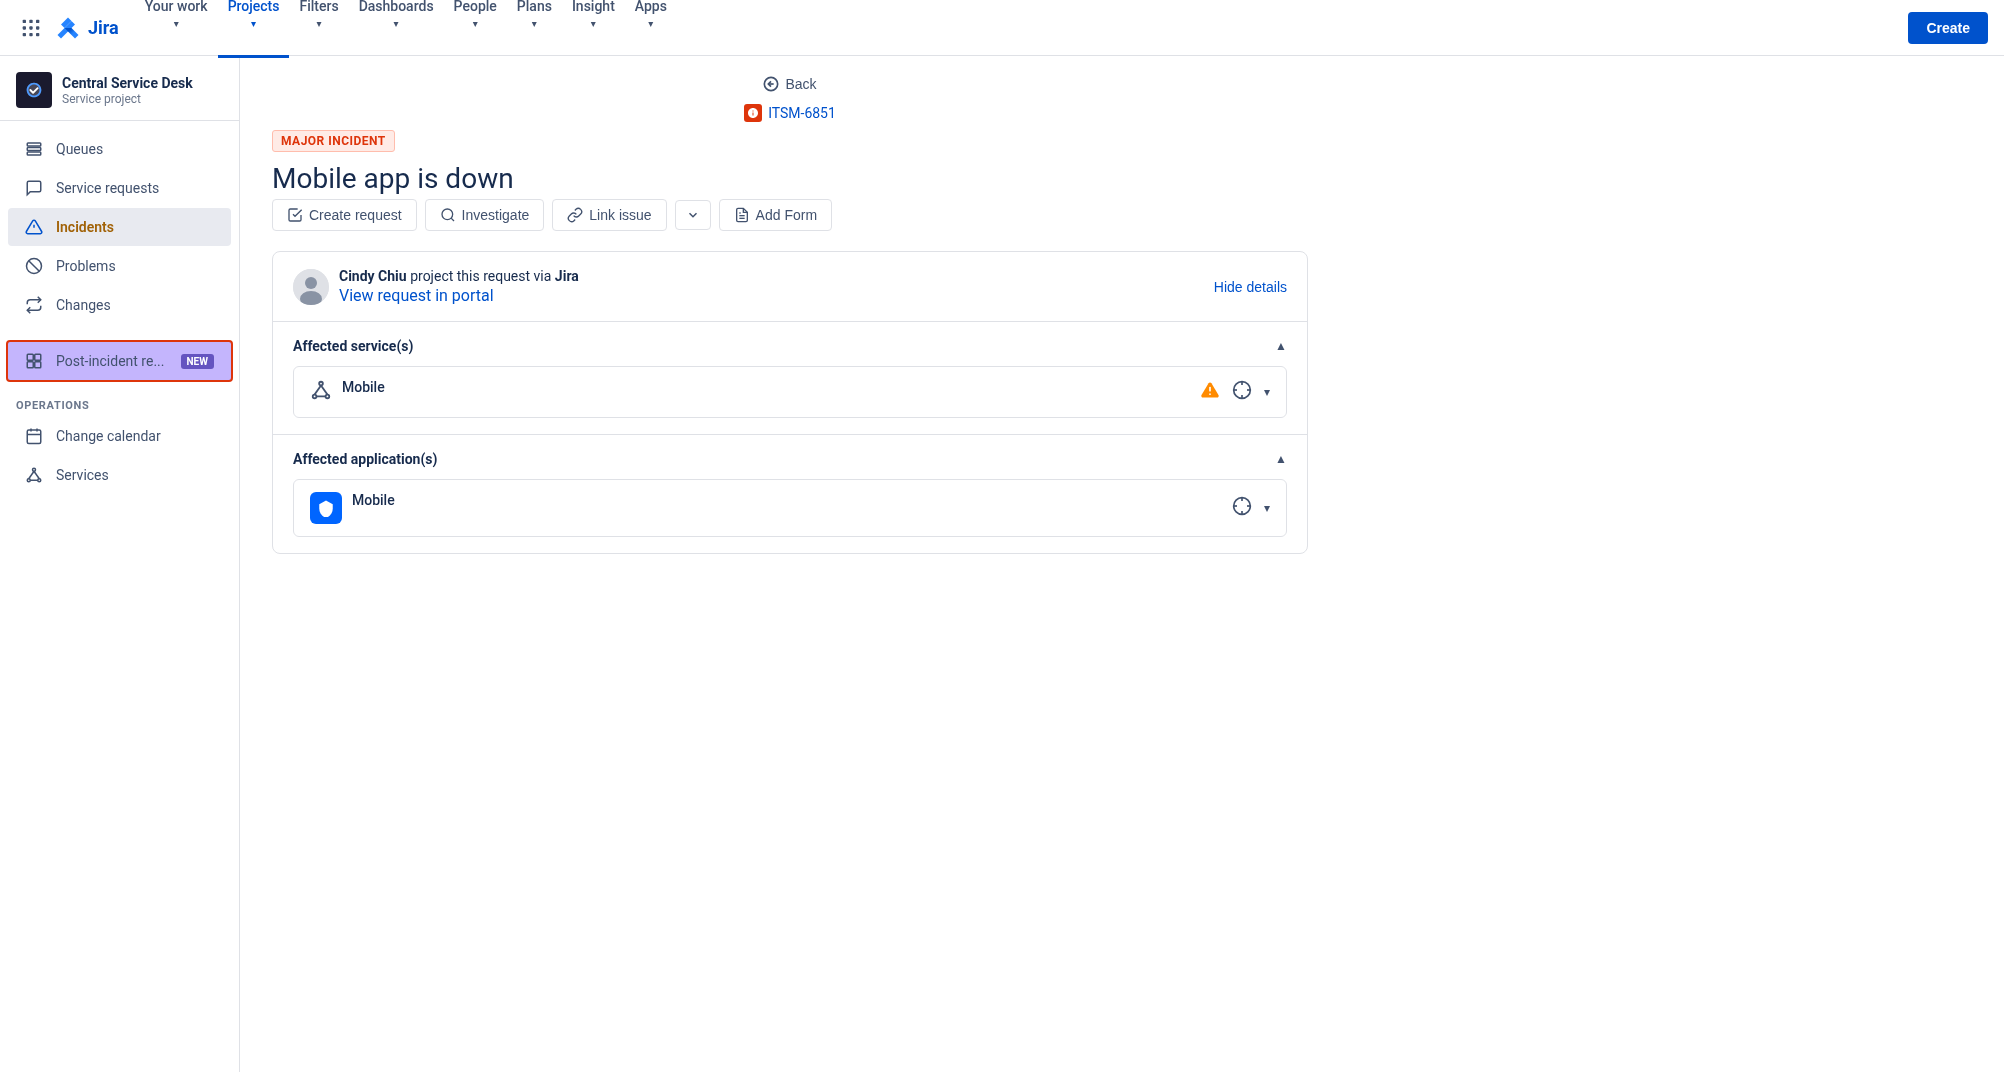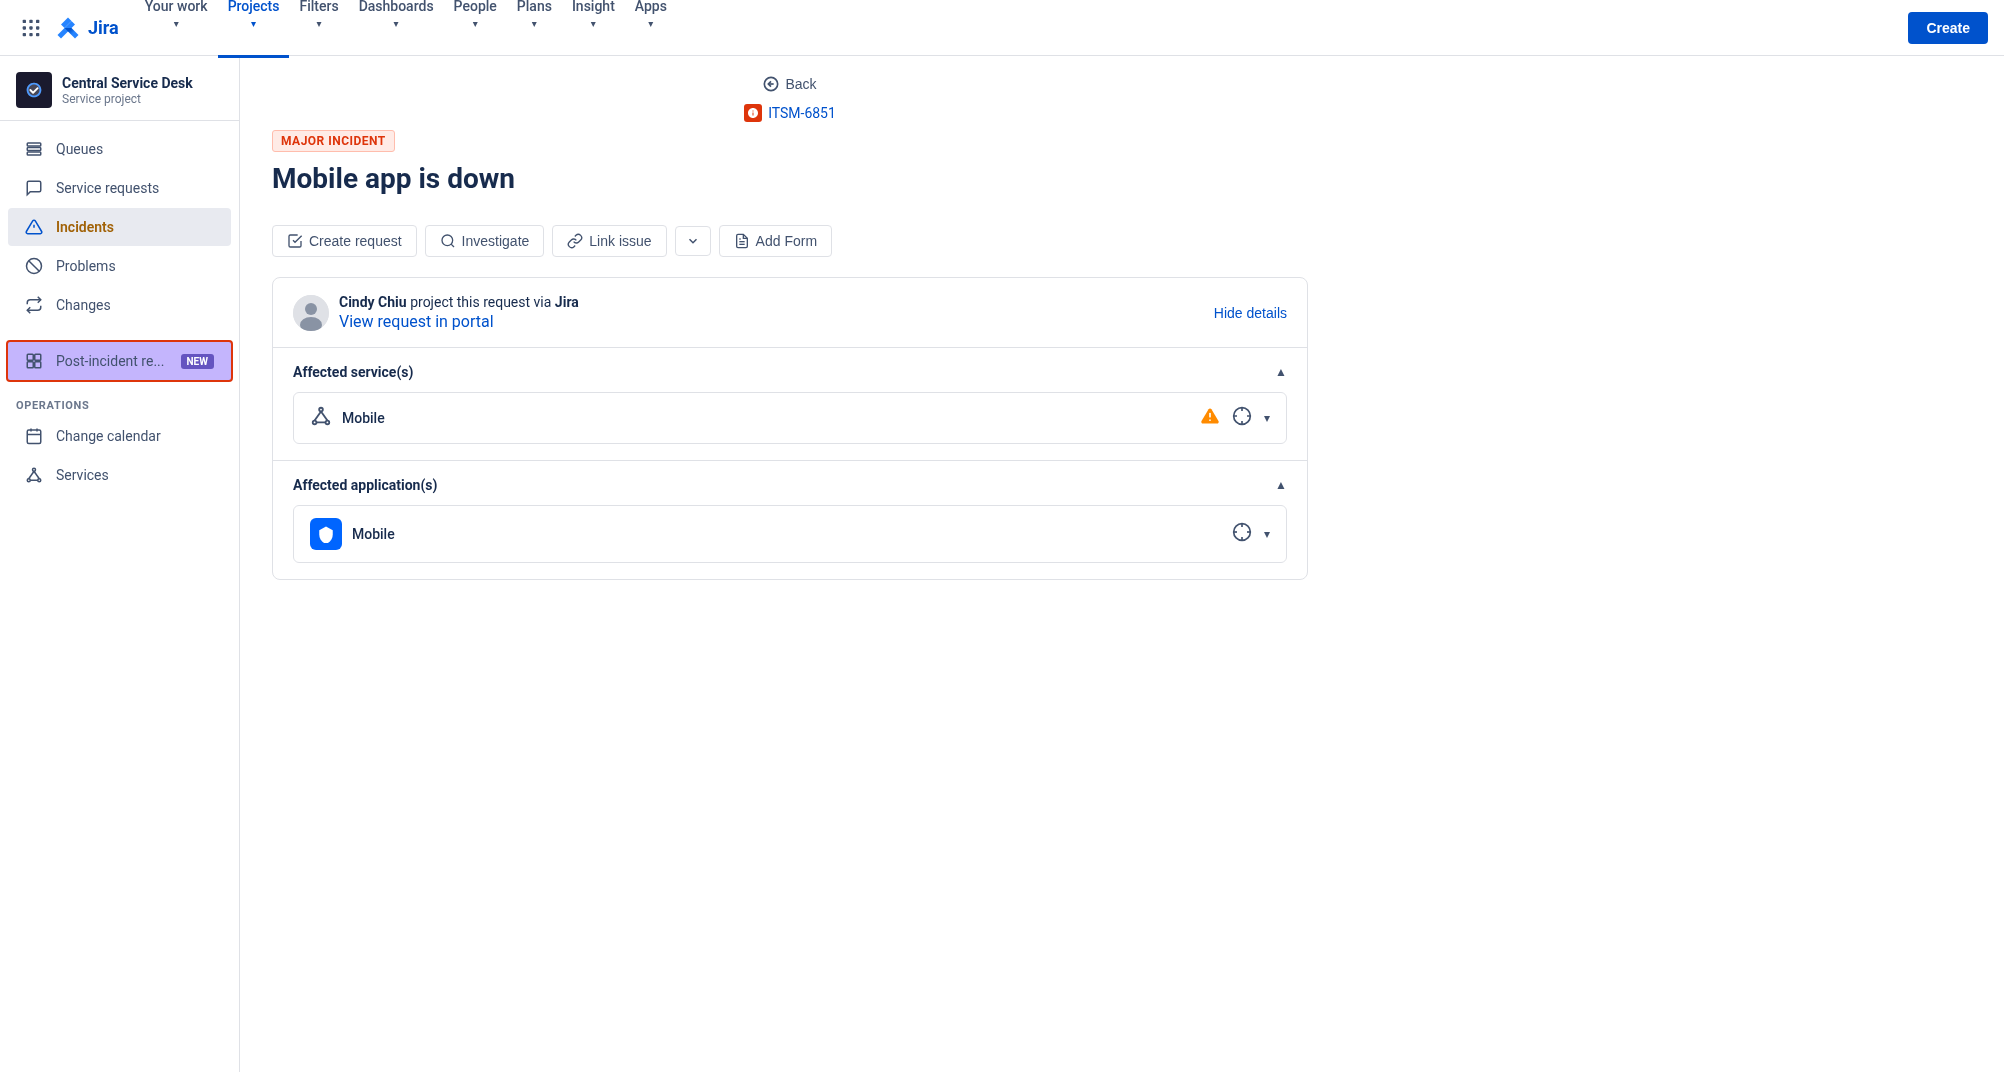--- a/index.html
+++ b/index.html
@@ -96,21 +96,21 @@
       display: flex; align-items: center; justify-content: center;
     }
 
     .major-incident-badge {
       display: inline-block; background: #ffebe6; color: #de350b;
       border: 1px solid #ffbdad; border-radius: 3px;
       padding: 3px 8px; font-size: 12px; font-weight: 700;
       letter-spacing: 0.04em; margin-bottom: 10px;
     }
 
-    .issue-title { font-size: 28px; font-weight: 700; color: #172b4d; margin-bottom: 30px; }
+    .issue-title { font-size: 28px; font-weight: 400; color: #172b4d; margin-bottom: 4px; }
 
     
     .action-bar { display: flex; align-items: center; gap: 8px; margin-bottom: 20px; flex-wrap: wrap; }
     .action-btn {
       display: flex; align-items: center; gap: 6px;
       padding: 7px 14px; border: 1px solid #dfe1e6; border-radius: 4px;
       background: #fff; color: #42526e; font-size: 14px; cursor: pointer;
       font-weight: 500;
     }
     .action-btn.dropdown-only { padding: 7px 10px; }
@@ -147,21 +147,21 @@
     }
     .section-title { font-size: 14px; font-weight: 700; color: #172b4d; }
     .section-chevron { color: #42526e; font-size: 12px; }
 
     
     .service-row {
       display: flex; align-items: center; justify-content: space-between;
       border: 1px solid #dfe1e6; border-radius: 6px; padding: 12px 16px;
       background: #fff;
     }
-    .service-left { display: flex; align-items: center; gap: 10px; }
+    .service-left { display: flex; align-items: flex-start; gap: 10px; }
     .service-icon { color: #42526e; font-size: 18px; }
     .service-name { font-size: 14px; font-weight: 500; color: #172b4d; }
     .service-right { display: flex; align-items: center; gap: 12px; }
     .warning-icon { color: #ff8b00; font-size: 18px; }
     .crosshair-icon { color: #42526e; font-size: 18px; cursor: pointer; }
     .chevron-down { color: #42526e; font-size: 12px; cursor: pointer; }
 
     
     .app-icon-shield {
       width: 32px; height: 32px; background: #0065ff; border-radius: 6px;

